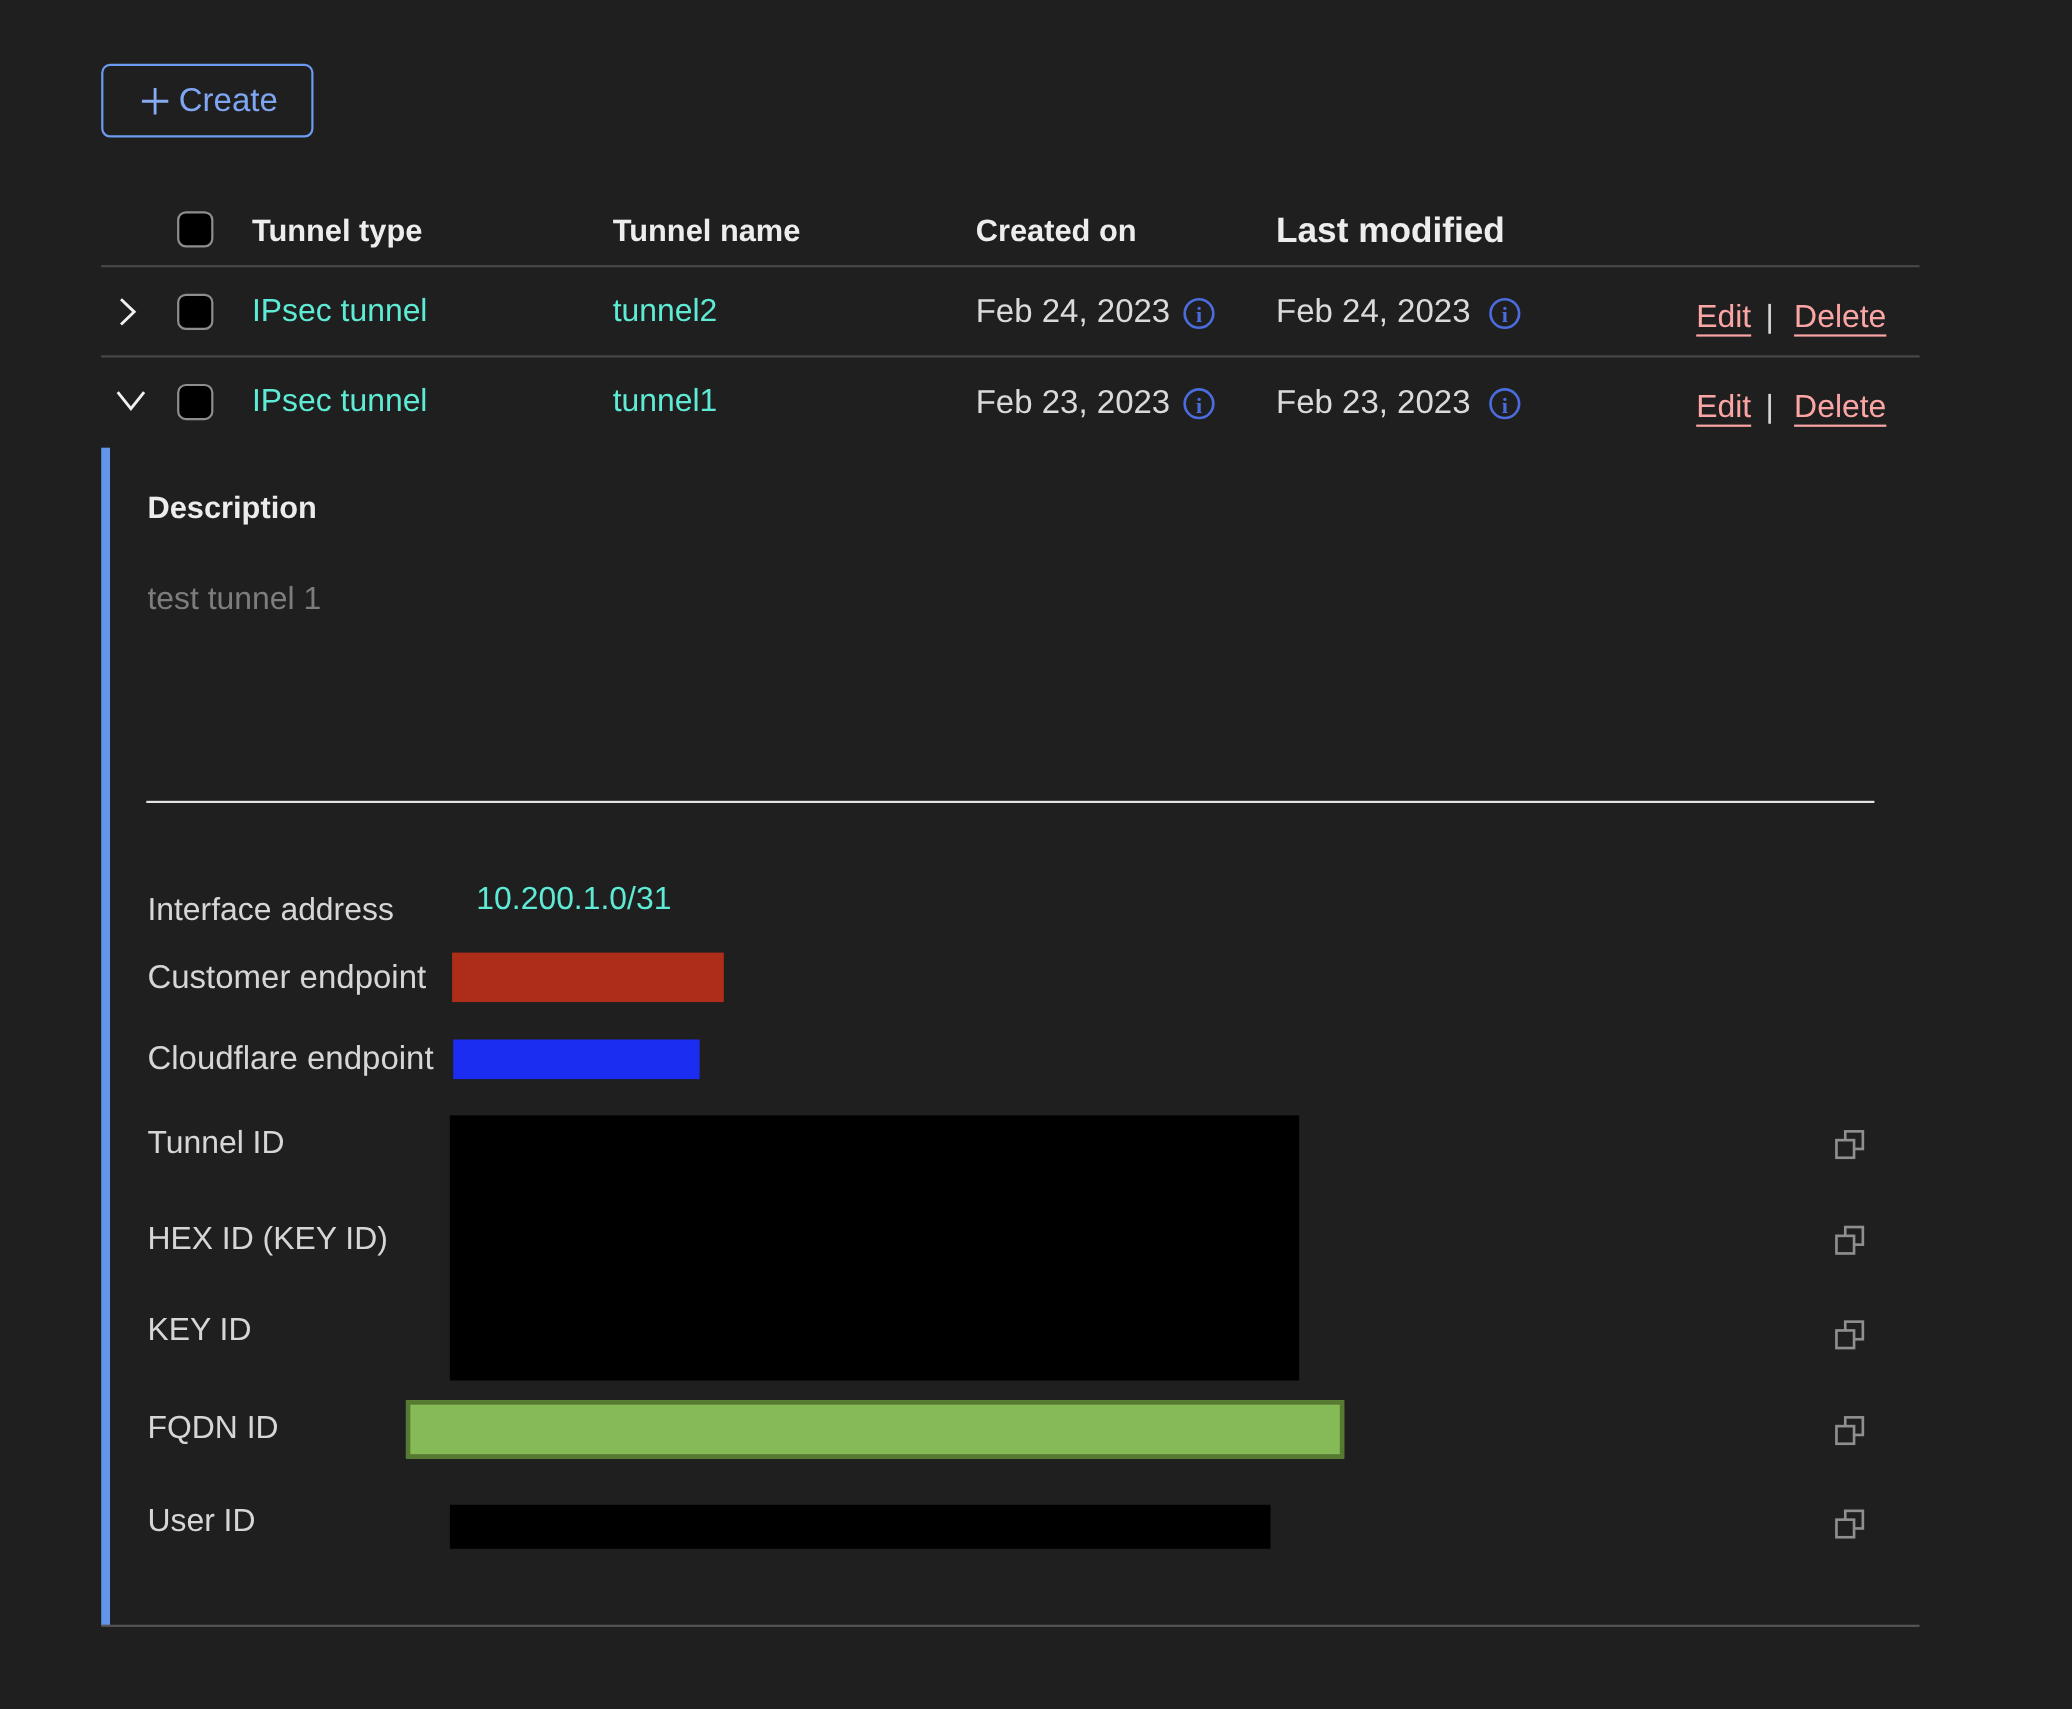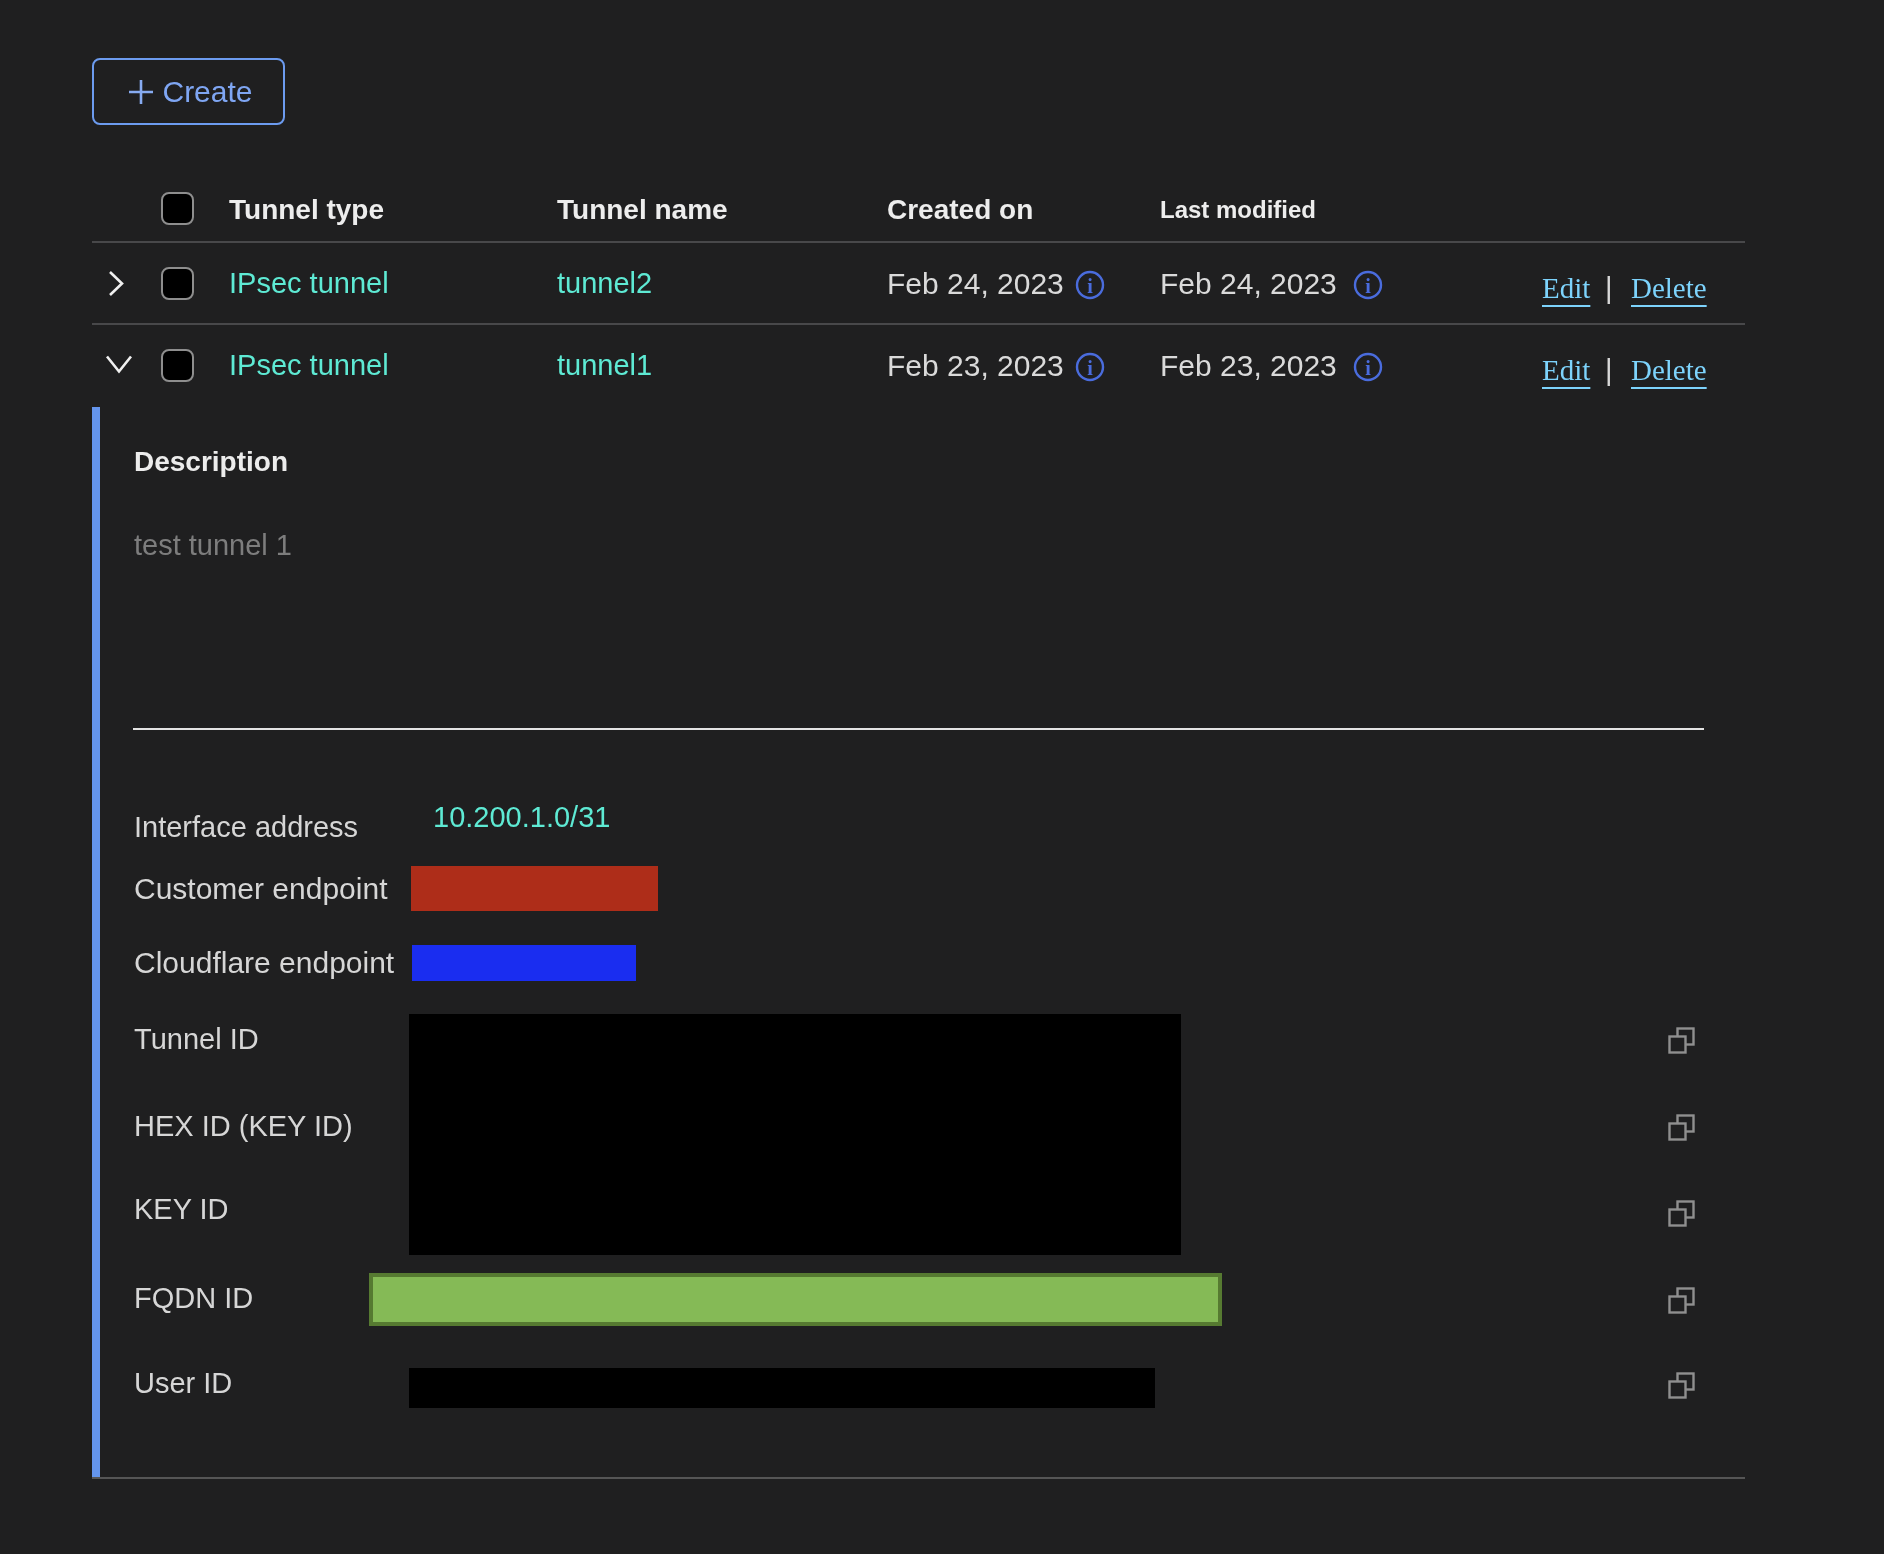--- a/index.html
+++ b/index.html
@@ -1,38 +1,38 @@
 <!DOCTYPE html>
 <html><head>
 <meta charset="utf-8">
 <style>
   html,body{margin:0;padding:0;background:#1f1f20;}
   #page{position:relative;width:1884px;height:1554px;background:#1f1f20;overflow:hidden;
         font-family:"Liberation Sans",sans-serif;}
   .t{position:absolute;font-size:29px;line-height:29px;color:#5eead4;white-space:nowrap;}
   .sep{position:absolute;height:2px;background:#48484a;}
   .cb{position:absolute;width:29px;height:29px;background:#000;border:2px solid #8e8e8e;border-radius:8px;}
-  .link{color:#7dd3fc;text-decoration:underline;text-underline-offset:7px;text-decoration-thickness:2px;font-family:Liberation Serif, serif;}
+  .link{color:#fca5a5;text-decoration:underline;text-underline-offset:7px;text-decoration-thickness:2px;}
 </style>
 </head>
 <body>
 <div id="page">
 
   <div style="position:absolute;left:92px;top:58px;width:189px;height:63px;border:2px solid #6c9bef;border-radius:8px;display:flex;align-items:center;justify-content:center;">
     <svg width="26" height="26" viewBox="0 0 26 26" style="margin-right:8px;margin-left:4px;">
       <path d="M13 1 V25 M1 13 H25" stroke="#87abf1" stroke-width="2.6" fill="none"></path>
     </svg>
     <span style="font-size:30px;color:#7fa6f3;">Create</span>
   </div>
 
   <div class="cb" style="left:161px;top:192px;"></div>
   <div class="t" style="left:229px;top:195px;font-weight:bold;color:#ededed;font-size:28px;">Tunnel type</div>
   <div class="t" style="left:557px;top:195px;font-weight:bold;color:#ededed;font-size:28px;">Tunnel name</div>
   <div class="t" style="left:887px;top:195px;font-weight:bold;color:#ededed;font-size:28px;">Created on</div>
-  <div class="t" style="left:1160px;top:195px;font-weight:bold;color:#ededed;font-size:24px;">Last modified</div>
+  <div class="t" style="left:1160px;top:195px;font-weight:bold;color:#ededed;font-size:32px;">Last modified</div>
   <div class="sep" style="left:92px;top:241px;width:1653px;"></div>
 
   <svg style="position:absolute;left:107px;top:270px;" width="18" height="28" viewBox="0 0 18 28">
     <path d="M3 2 L15 13.5 L3 25" stroke="#f0f0f0" stroke-width="2.6" fill="none"></path>
   </svg>
   <div class="cb" style="left:161px;top:267px;"></div>
   <div class="t" style="left:229px;top:269px;">IPsec tunnel</div>
   <div class="t" style="left:557px;top:269px;">tunnel2</div>
   <div class="t" style="left:887px;top:269px;color:#dadada;font-size:30px;">Feb 24, 2023</div>
   <div class="t" style="left:1160px;top:269px;color:#dadada;font-size:30px;">Feb 24, 2023</div>

